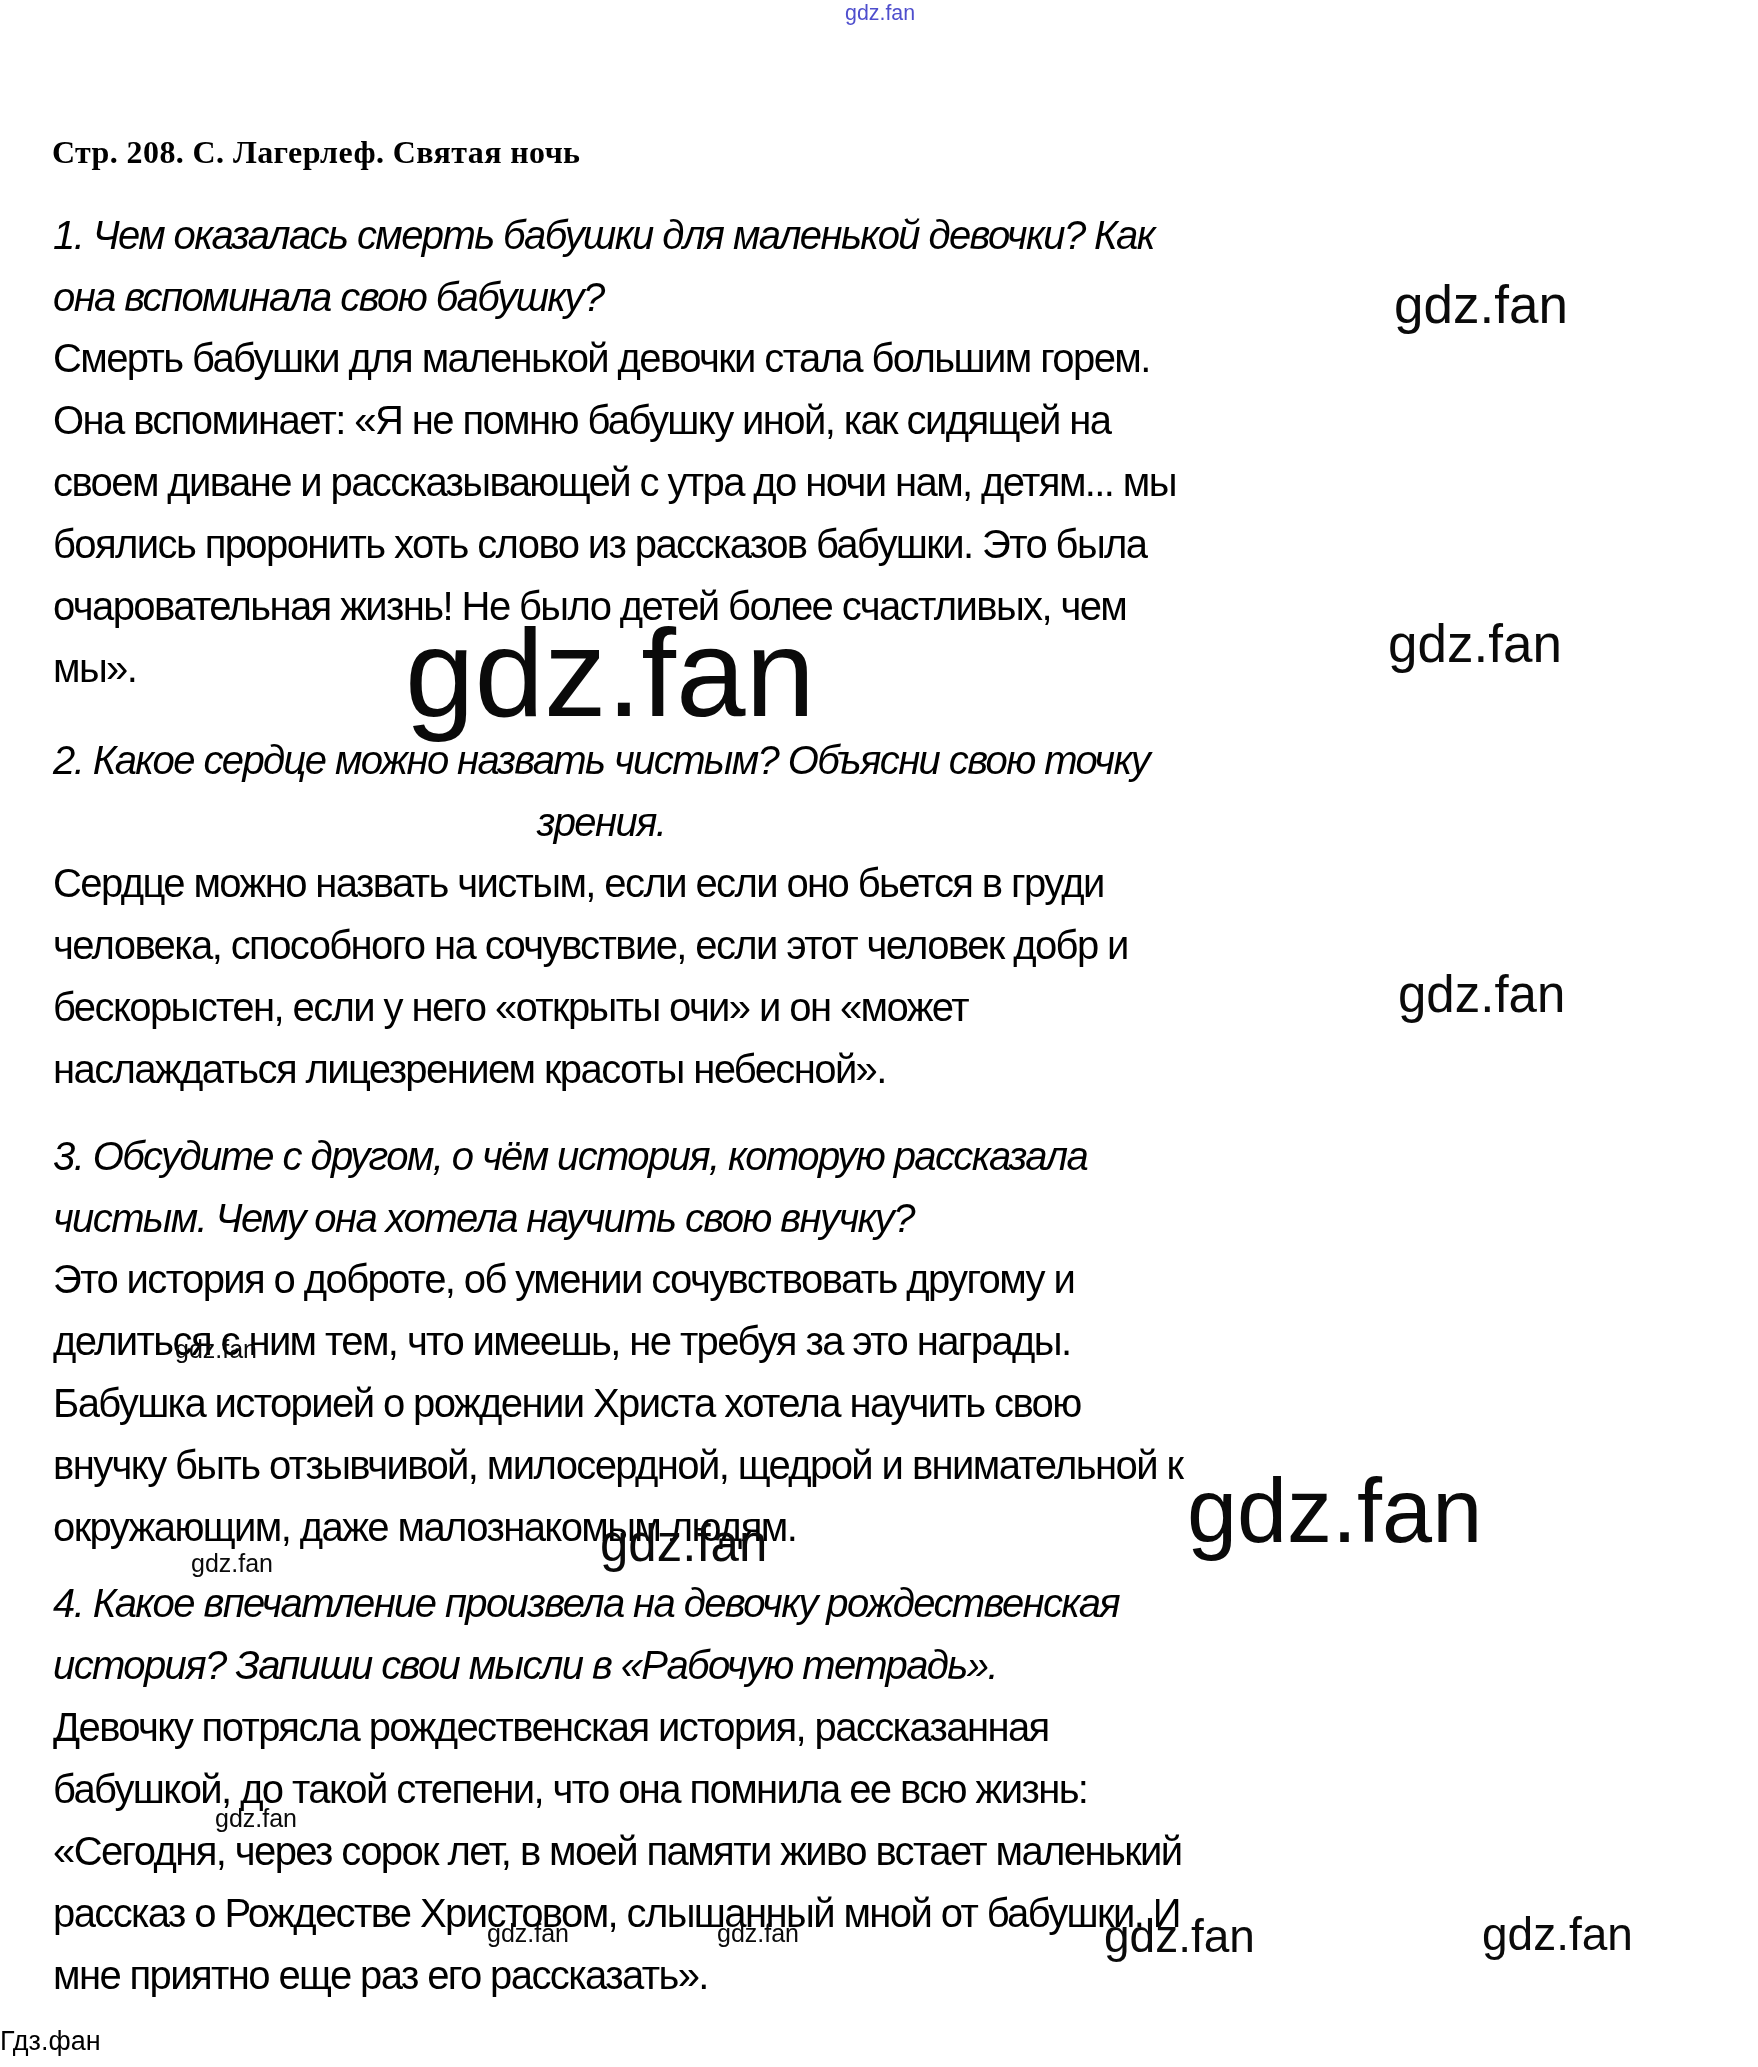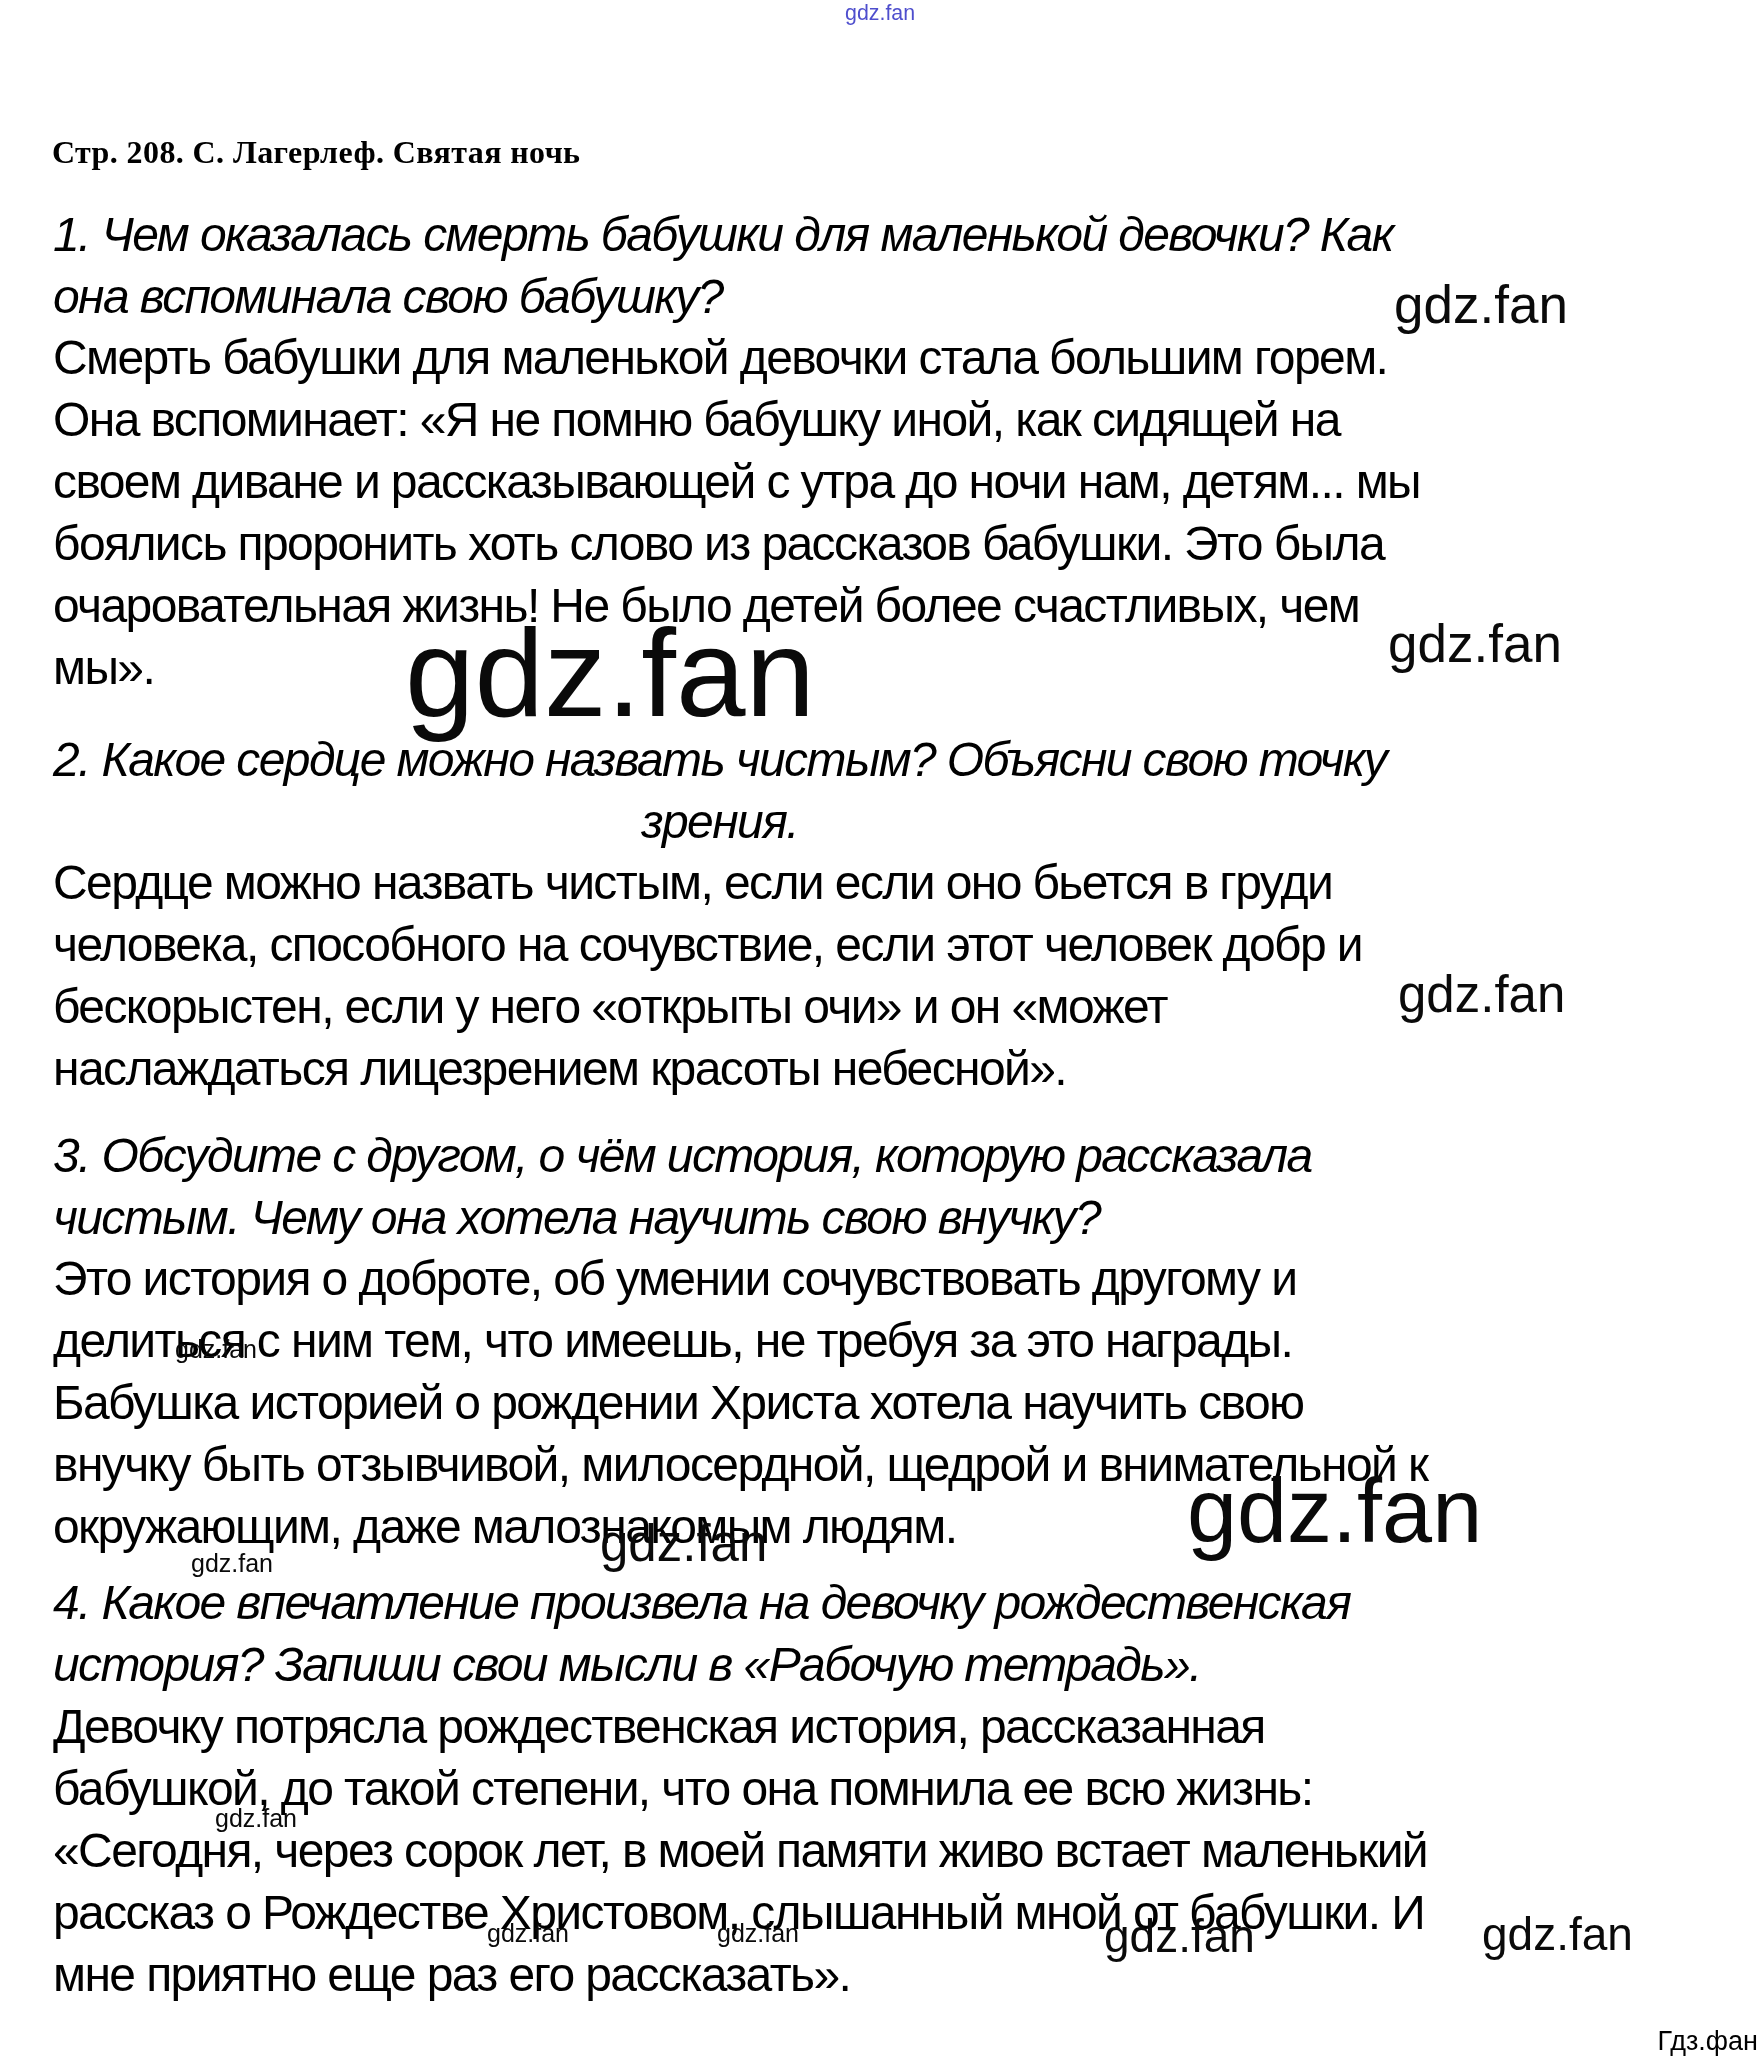--- a/index.html
+++ b/index.html
@@ -4,21 +4,21 @@
 <style>
   html,body{margin:0;padding:0;}
   body{
     width:1758px;height:2068px;
     background:#ffffff;color:#000;
     position:relative;overflow:hidden;
     font-family:"Liberation Sans", sans-serif;
   }
   .block{position:absolute;left:53px;}
   .line{
-    font-size:48px;line-height:62px;letter-spacing:-1.6px;
+    font-size:40px;line-height:62px;letter-spacing:-1.6px;
     white-space:nowrap;
   }
   .question .line{font-style:italic;}
   .page-title{
     position:absolute;left:52px;top:113px;
     font-family:"Liberation Serif", serif;
     font-weight:bold;font-size:32px;letter-spacing:0.4px;
     white-space:nowrap;
   }
   
@@ -35,21 +35,21 @@
   .wm-big2  {left:1187px;top:1466px;font-size:90px;}
   .wm-c2    {left:600px; top:1518px;font-size:51px;}
   .wm-s2    {left:191px; top:1551px;font-size:25px;}
   .wm-s3    {left:215px; top:1806px;font-size:25px;}
   .wm-s4    {left:487px; top:1921px;font-size:25px;}
   .wm-s5    {left:717px; top:1921px;font-size:25px;}
   .wm-m1    {left:1104px;top:1913px;font-size:46px;}
   .wm-m2    {left:1482px;top:1911px;font-size:46px;}
   .page-footer{
     position:absolute;left:0;top:2026px;width:100%;
-    text-align:right;font-size:27px;letter-spacing:0;
+    text-align:left;font-size:27px;letter-spacing:0;
   }
   
   #q1{top:204px;} #a1{top:327px;}
   #q2{top:729px;text-align:center;} #a2{top:852px;}
   #q3{top:1125px;} #a3{top:1248px;}
   #q4{top:1572px;} #a4{top:1696px;}
 </style>
 </head>
 <body>
 

